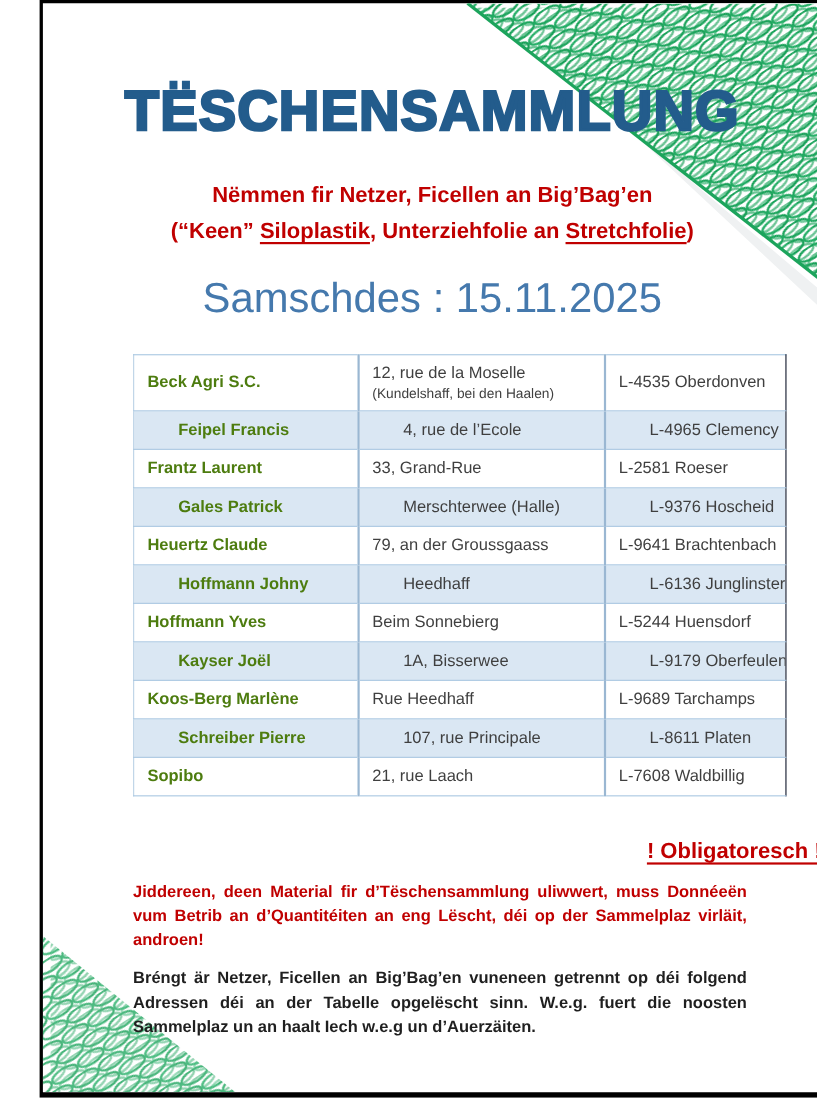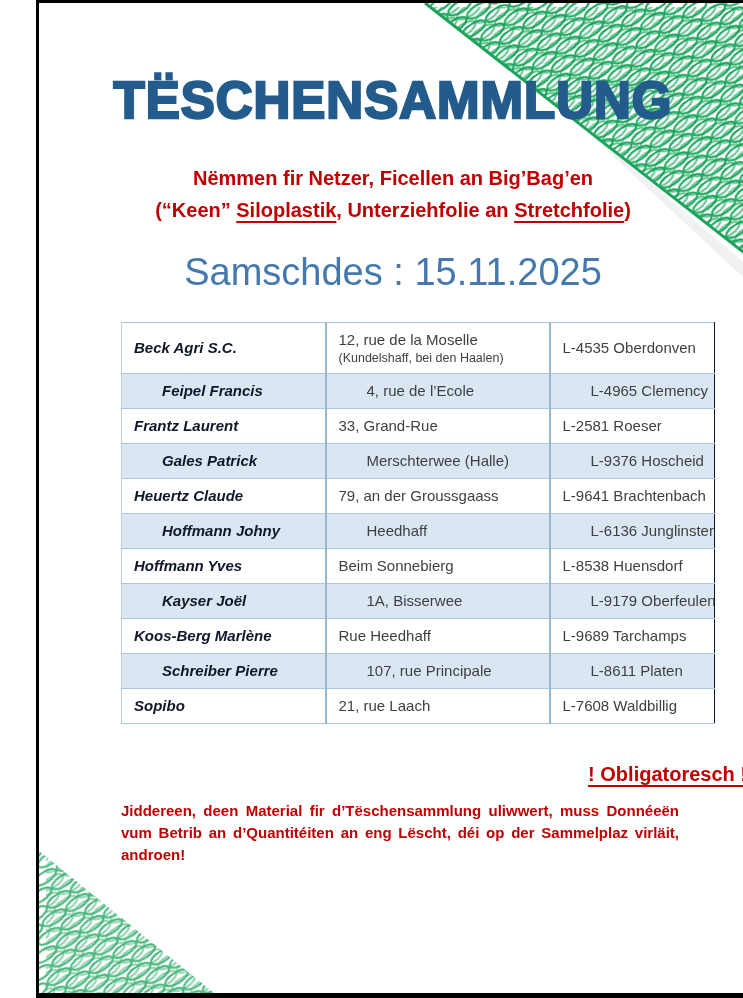--- a/index.html
+++ b/index.html
@@ -81,21 +81,21 @@
     line-height: 20px;
     color: #3F3F3F;
     vertical-align: middle;
     overflow: hidden;
     white-space: nowrap;
   }
   table.collection td + td { border-left: 2px solid #9AB7D2; }
   table.collection td:first-child { border-left: 1px solid #BBD2E6; }
   table.collection td:last-child { border-right: 1px solid #0f172a; }
   table.collection tr.shaded td { background: #DAE7F3; padding-left: 40px; }
-  table.collection td.name { font-weight: bold; color: #0f172a; font-style: italic; }
+  table.collection td.name { font-weight: bold; color: #4d7c0f; }
   table.collection .note { font-size: 12.5px; line-height: 16px; color: #3F3F3F; }
 
   .oblig {
     margin-top: 38px;
     text-align: right;
     font-size: 20px;
     line-height: 24px;
     font-weight: bold;
     color: #C00000;
     position: relative; z-index: 2;
@@ -195,21 +195,21 @@
           <td>L-9641 Brachtenbach</td>
         </tr>
         <tr class="shaded">
           <td class="name">Hoffmann Johny</td>
           <td>Heedhaff</td>
           <td>L-6136 Junglinster</td>
         </tr>
         <tr>
           <td class="name">Hoffmann Yves</td>
           <td>Beim Sonnebierg</td>
-          <td>L-8538 Huensdorf</td>
+          <td>L-5244 Huensdorf</td>
         </tr>
         <tr class="shaded">
           <td class="name">Kayser Joël</td>
           <td>1A, Bisserwee</td>
           <td>L-9179 Oberfeulen</td>
         </tr>
         <tr>
           <td class="name">Koos-Berg Marlène</td>
           <td>Rue Heedhaff</td>
           <td>L-9689 Tarchamps</td>
@@ -225,14 +225,15 @@
           <td>L-7608 Waldbillig</td>
         </tr>
       </tbody>
   </table>
 
   <div class="oblig">
     <span>! Obligatoresch !</span>
   </div>
 
   <p class="para red">Jiddereen, deen Material fir d’Tëschensammlung uliwwert, muss Donnéeën vum Betrib an d’Quantitéiten an eng Lëscht, déi op der Sammelplaz virläit, androen!</p>
+  <p class="para black">Bréngt är Netzer, Ficellen an Big’Bag’en vuneneen getrennt op déi folgend Adressen déi an der Tabelle opgelëscht sinn. W.e.g. fuert die noosten Sammelplaz un an haalt Iech w.e.g un d’Auerzäiten.</p>
 
 </div>
 
 </body></html>

